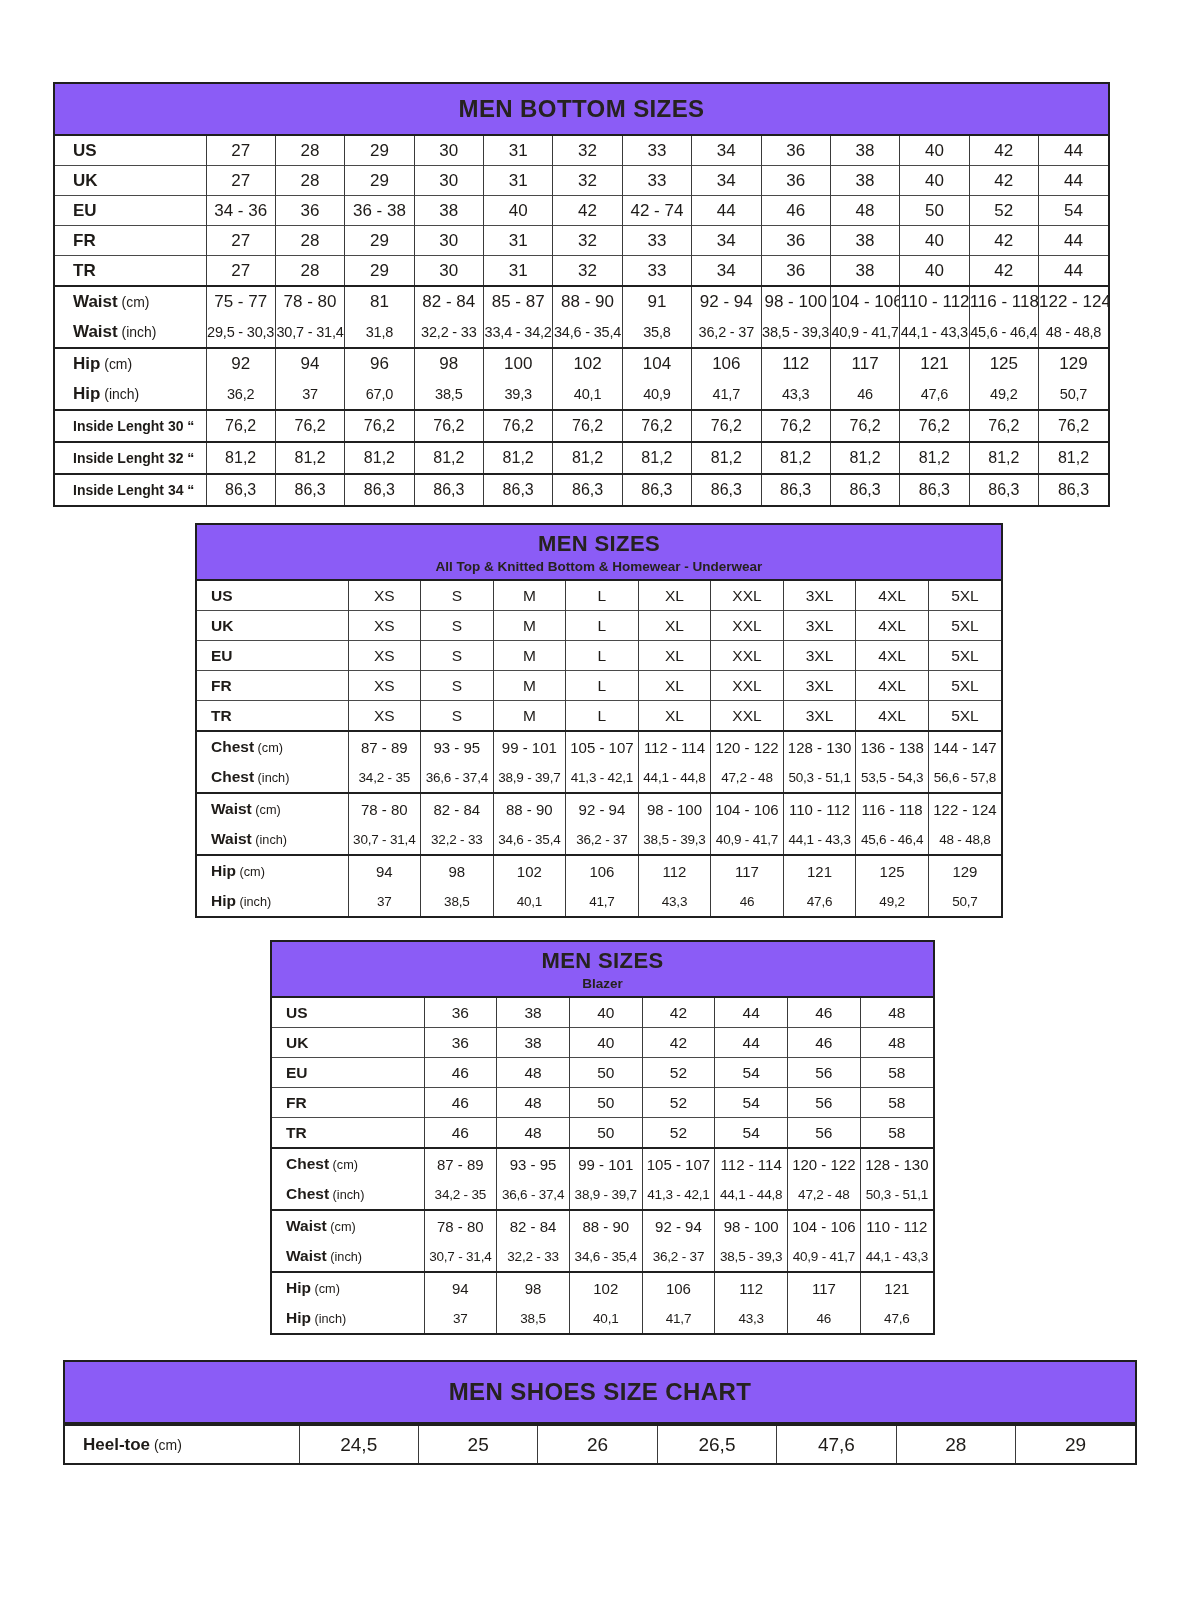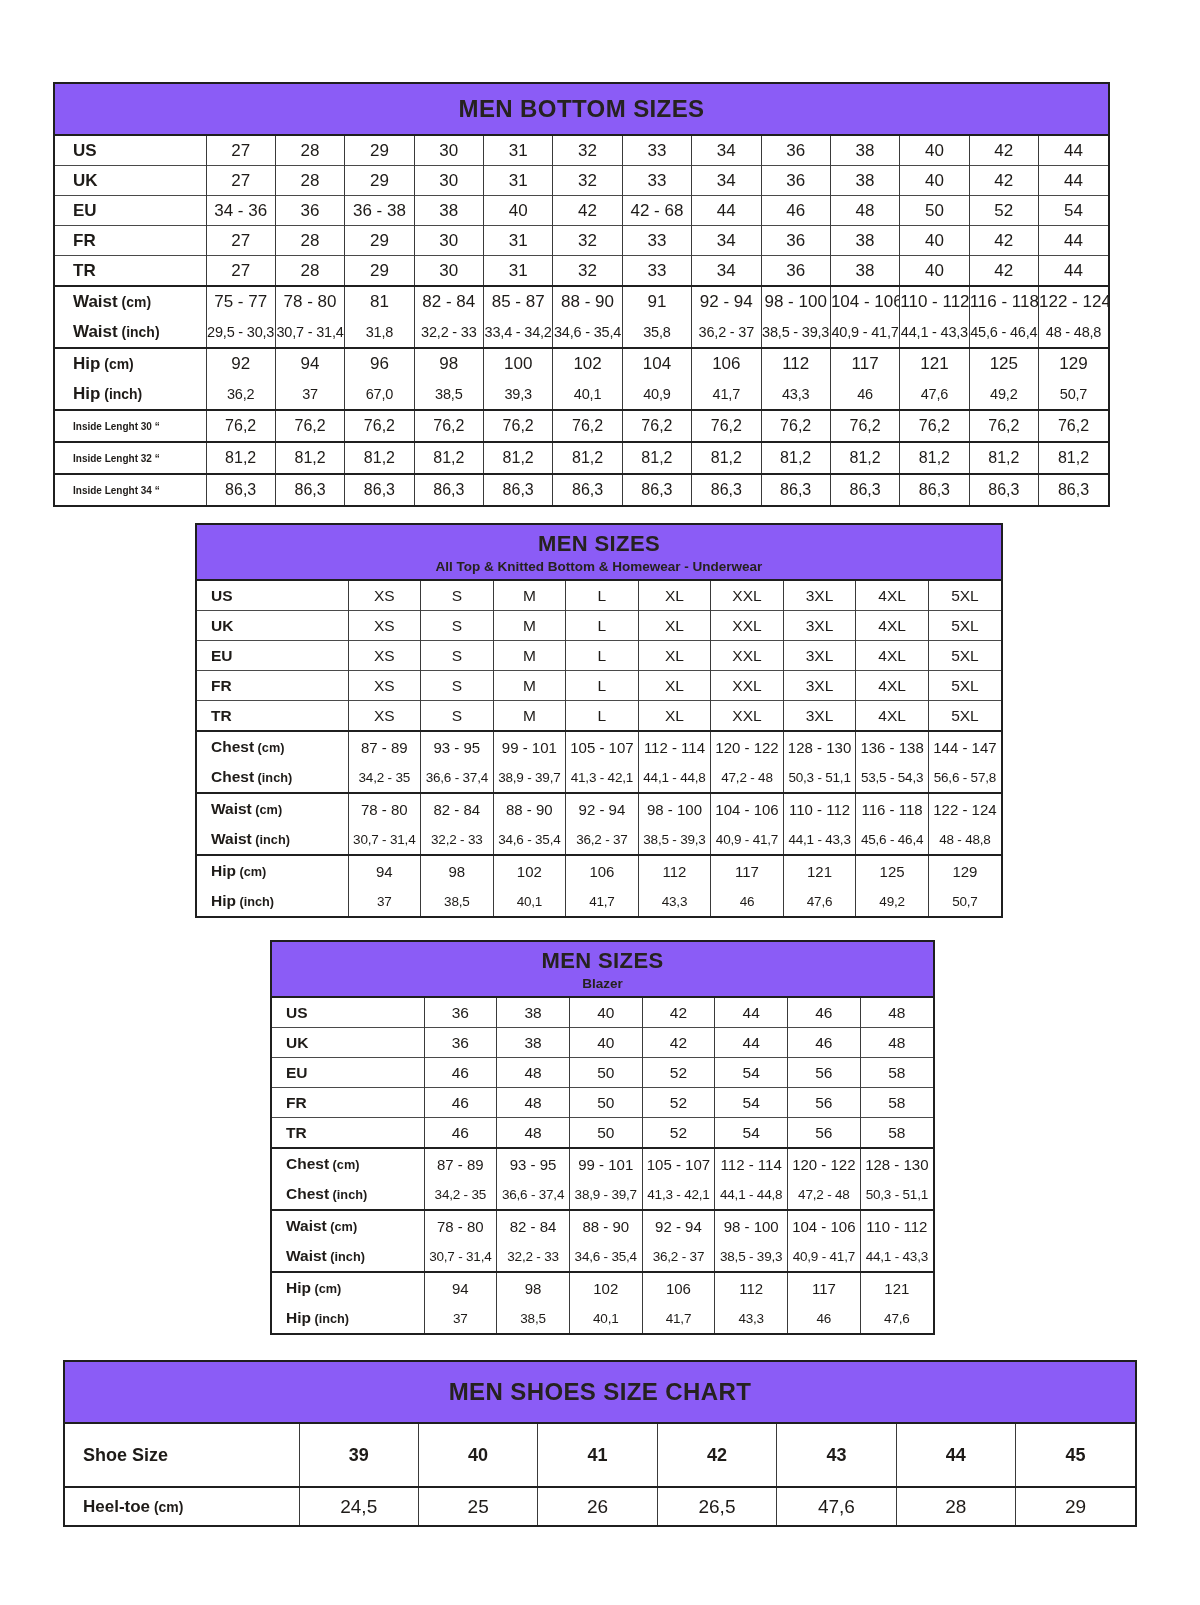--- a/index.html
+++ b/index.html
@@ -14,33 +14,33 @@
     background:#8b5cf6;border-bottom:2px solid #1f1f1f;
     display:flex;flex-direction:column;justify-content:center;align-items:center;text-align:center;
   }
   .t-title{font-weight:bold;font-size:23px;letter-spacing:.4px;color:#262220;}
   .t-subtitle{font-weight:bold;font-size:13.5px;margin-top:2px;color:#262220;}
   .t-subtitle:empty{display:none;}
   table{border-collapse:collapse;width:100%;table-layout:fixed;}
   th,td{padding:0;vertical-align:middle;white-space:nowrap;overflow:hidden;}
   td{text-align:center;border-left:1px solid #3a3a3a;}
   th{text-align:left;padding-left:18px;font-weight:bold;font-size:17px;}
-  .unit{font-size:0.82em;font-weight:bold;}
+  .unit{font-size:0.82em;font-weight:normal;}
   tr.top-thin  > th, tr.top-thin  > td{border-top:1px solid #4a4a4a;}
   tr.top-thick > th, tr.top-thick > td{border-top:2px solid #1f1f1f;}
 
   
   .r-size th,.r-size td{height:29px;}
   .r-size td{font-size:17px;}
   .r-cm  th,.r-cm  td{height:30px;}
   .r-cm  td{font-size:17px;}
   .r-inch th,.r-inch td{height:30px;}
   .r-inch td{font-size:14.5px;letter-spacing:-.2px;}
   .r-len th,.r-len td{height:30px;}
-  .r-len th{font-size:10px;}
+  .r-len th{font-size:14px;}
   .r-len td{font-size:16px;}
   .r-shoe th,.r-shoe td{height:62px;}
   .r-shoe td{font-size:18px;font-weight:bold;}
   .r-shoe th{font-size:18px;}
   .r-heel th,.r-heel td{height:37px;}
   .r-heel td{font-size:19px;}
   .r-heel th{font-size:17px;}
 
   
   .t1{left:53px;  top:82px;   width:1057px; --label-w:151px;}
@@ -122,21 +122,21 @@
           <td>44</td>
         </tr>
         <tr class="r-size top-thin">
           <th>EU</th>
           <td>34 - 36</td>
           <td>36</td>
           <td>36 - 38</td>
           <td>38</td>
           <td>40</td>
           <td>42</td>
-          <td>42 - 68</td>
+          <td>42 - 74</td>
           <td>44</td>
           <td>46</td>
           <td>48</td>
           <td>50</td>
           <td>52</td>
           <td>54</td>
         </tr>
         <tr class="r-size top-thin">
           <th>FR</th>
           <td>27</td>
@@ -581,30 +581,20 @@
         <col style="width: 234px;">
         <col>
         <col>
         <col>
         <col>
         <col>
         <col>
         <col>
       </colgroup>
       <tbody>
-        <tr class="r-shoe top-none">
-          <th>Shoe Size</th>
-          <td>39</td>
-          <td>40</td>
-          <td>41</td>
-          <td>42</td>
-          <td>43</td>
-          <td>44</td>
-          <td>45</td>
-        </tr>
         <tr class="r-heel top-thick">
           <th>Heel-toe<span class="unit"> (cm)</span></th>
           <td>24,5</td>
           <td>25</td>
           <td>26</td>
           <td>26,5</td>
           <td>47,6</td>
           <td>28</td>
           <td>29</td>
         </tr>

